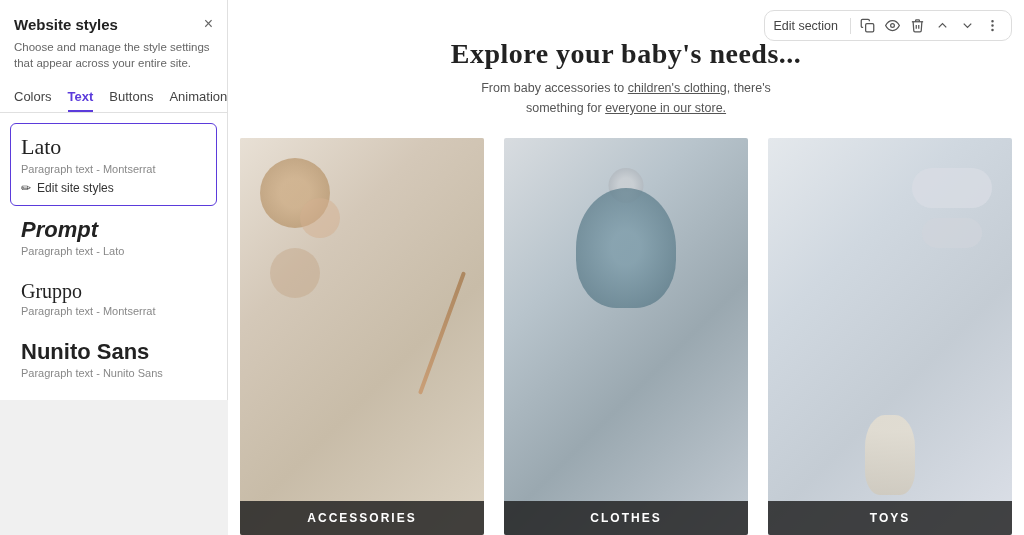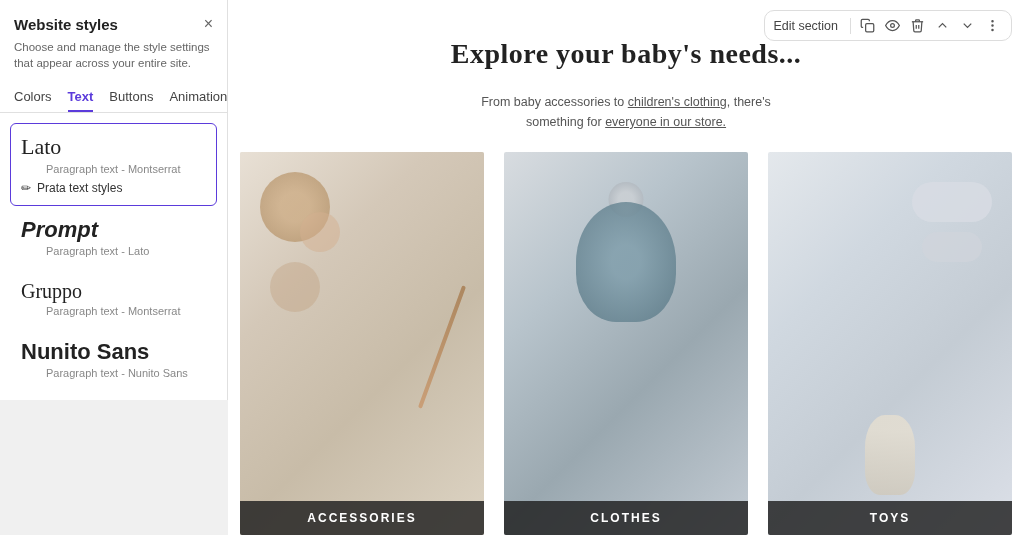--- a/index.html
+++ b/index.html
@@ -102,21 +102,20 @@
     .font-item-name.prata { font-family: Georgia, serif; }
     .font-item-name.prosto { font-family: 'Arial Black', sans-serif; font-weight: 900; font-size: 26px; }
     .font-item-name.prompt { font-family: Arial, sans-serif; font-weight: 600; font-style: italic; font-size: 22px; }
     .font-item-name.gruppo { font-family: Georgia, serif; font-weight: 300; font-size: 20px; }
     .font-item-name.nunito { font-family: Arial, sans-serif; font-weight: 700; font-size: 22px; }
 
     .font-item-sub {
       font-size: 11px;
       color: #888;
       margin-top: 1px;
-      margin-left: 25px;
     }
 
     .edit-text-styles {
       display: flex;
       align-items: center;
       gap: 6px;
       font-size: 12px;
       color: #333;
       margin-top: 6px;
       cursor: pointer;
@@ -200,21 +199,21 @@
       flex-direction: column;
       align-items: center;
       padding-top: 38px;
     }
 
     .section-heading {
       font-family: Georgia, 'Times New Roman', serif;
       font-size: 28px;
       color: #222;
       text-align: center;
-      margin-bottom: 22px;
+      margin-bottom: 8px;
       letter-spacing: 0.5px;
     }
 
     .section-subtext {
       font-size: 12.5px;
       color: #555;
       text-align: center;
       max-width: 340px;
       line-height: 1.6;
       margin-bottom: 20px;
@@ -377,21 +376,21 @@
     <button class="panel-tab">Buttons</button>
     <button class="panel-tab">Animations</button>
   </div>
   <div class="font-list">
 
     <div class="font-item selected">
       <div class="font-item-name prata">Lato</div>
       <div class="font-item-sub">Paragraph text - Montserrat</div>
       <div class="edit-text-styles">
         <span class="edit-icon">✏</span>
-        <span>Prata text styles</span>
+        <span>Edit site styles</span>
       </div>
     </div>
 
 
     <div class="font-item">
       <div class="font-item-name prompt">Prompt</div>
       <div class="font-item-sub">Paragraph text - Lato</div>
     </div>
 
     <div class="font-item">

